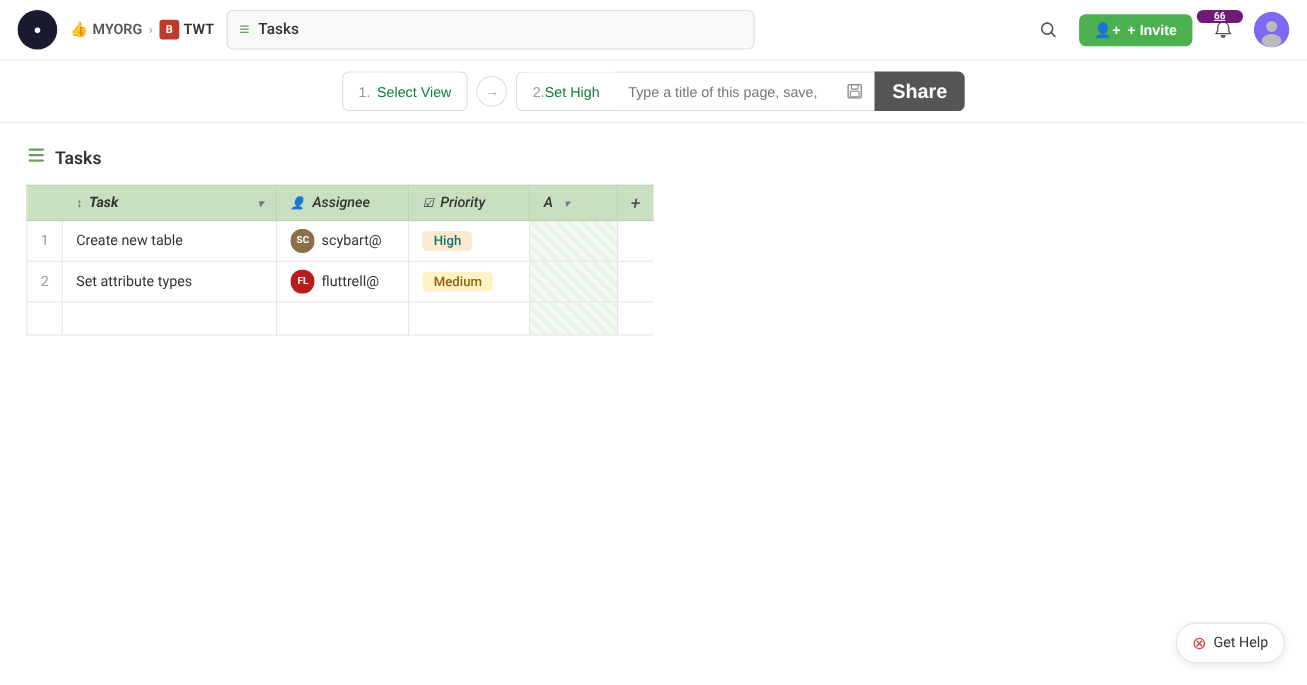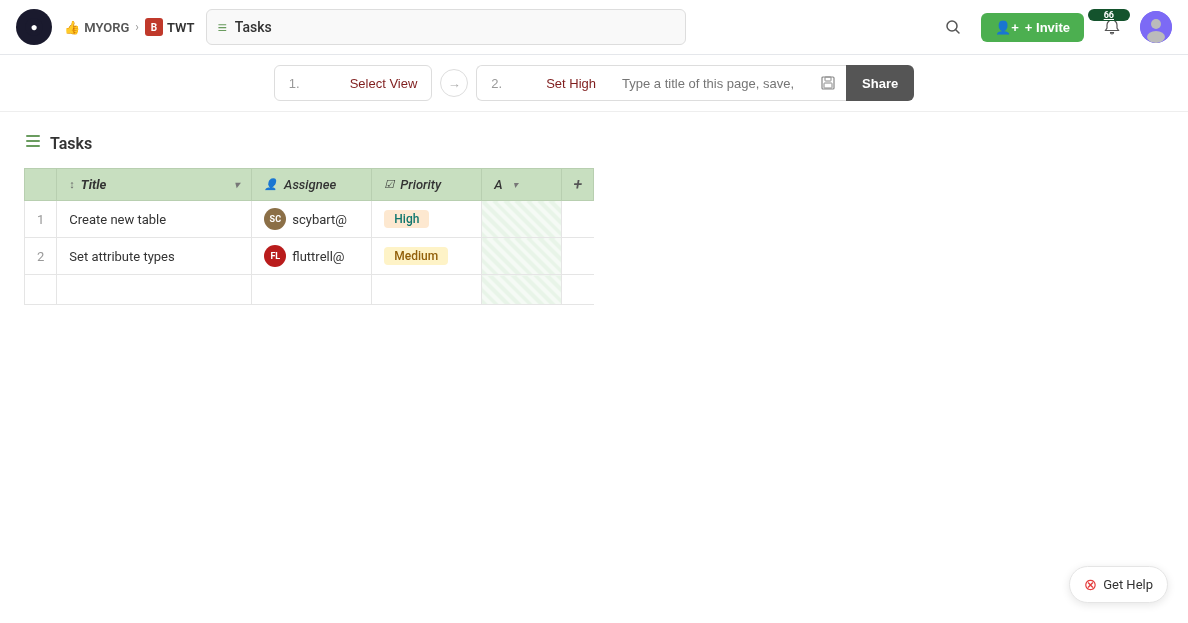--- a/index.html
+++ b/index.html
@@ -27,37 +27,37 @@
     .search-bar-text { color: #333; font-size: 14px; font-weight: 500; }
     .nav-right { display: flex; align-items: center; gap: 12px; margin-left: auto; }
     .search-icon-btn { width: 32px; height: 32px; display: flex; align-items: center; justify-content: center; cursor: pointer; color: #555; }
     .invite-btn {
       background: #4caf50; color: white; border: none; border-radius: 6px;
       padding: 7px 14px; font-size: 13px; font-weight: 600; cursor: pointer;
       display: flex; align-items: center; gap: 6px;
     }
     .notif-btn { position: relative; width: 32px; height: 32px; display: flex; align-items: center; justify-content: center; cursor: pointer; }
     .notif-badge {
-      position: absolute; top: -2px; right: -2px; background: #14532d; color: white;
+      position: absolute; top: -2px; right: -2px; background: #701a75; color: white;
       font-size: 9px; font-weight: bold; border-radius: 8px; padding: 1px 16px; min-width: 16px; text-align: center; text-decoration: underline;
     }
     .user-avatar { width: 32px; height: 32px; border-radius: 50%; background: #7c6af5; display: flex; align-items: center; justify-content: center; color: white; font-size: 13px; cursor: pointer; overflow: hidden; }
 
     
     .toolbar {
       display: flex; align-items: center; padding: 10px 260px; gap: 8px; border-bottom: 1px solid #eee;
       justify-content: center;
     }
     .step-btn {
       height: 36px; border-radius: 6px; border: 1px solid #ddd;
       display: flex; align-items: center; padding: 0 14px; cursor: pointer;
       font-size: 13px; background: #fff; gap: 6px;
     }
     .step-num { color: #999; }
-    .step-label { color: #7f1d1d; font-weight: 500; margin-left: 44px; }
+    .step-label { color: #15803d; font-weight: 500; }
     .table-btn {
       height: 36px; border-radius: 6px; border: 1px solid #ddd;
       display: flex; align-items: center; padding: 0 12px; cursor: pointer;
       font-size: 13px; background: #fff; gap: 6px;
     }
     .table-icon { font-size: 14px; color: #555; }
     .table-caret { font-size: 10px; color: #555; }
     .circle-arrow { width: 28px; height: 28px; border-radius: 50%; border: 1px solid #ddd; display: flex; align-items: center; justify-content: center; color: #999; font-size: 13px; cursor: pointer; }
     .set-title-group { display: flex; align-items: center; gap: 0; }
     .set-title-btn {
@@ -70,21 +70,21 @@
       height: 36px; border: 1px solid #ddd; border-left: none; border-right: none;
       padding: 0 12px; font-size: 13px; color: #3b82f6; outline: none; min-width: 200px;
       background: #fff;
     }
     .save-icon-btn {
       height: 36px; width: 36px; border: 1px solid #ddd; border-left: none; border-right: none;
       display: flex; align-items: center; justify-content: center; color: #777; cursor: pointer; background: #fff;
     }
     .share-btn {
       height: 36px; background: #555; color: white; border: none;
-      border-radius: 0 6px 6px 0; padding: 0 16px; font-size: 13px; font-weight: 600; cursor: pointer;
+      border-radius: 0 6px 6px 0; padding: 0 16px; font-size: 18px; font-weight: 600; cursor: pointer;
     }
 
     
     .content { padding: 20px 24px; }
     .page-title-row { display: flex; align-items: center; gap: 8px; margin-bottom: 14px; }
     .tasks-icon { color: #6a9c5f; font-size: 16px; }
     .page-title { font-size: 16px; font-weight: 600; color: #333; }
 
     
     .data-table { border-collapse: collapse; width: auto; min-width: 540px; }
@@ -224,21 +224,21 @@
     <span class="page-title">Tasks</span>
   </div>
 
   <table class="data-table">
     <thead>
       <tr>
         <th style="width:20px;border:1px solid #b8cfb0;background:#c8dfc0;"></th>
         <th class="task-col">
           <div class="col-header">
             <span style="font-size:11px;color:#666;">↕</span>
-            <span>Title</span>
+            <span>Task</span>
             <span style="font-size:10px;color:#777;margin-left:auto;">▾</span>
           </div>
         </th>
         <th class="assignee-col">
           <div class="col-header">
             <span style="font-size:11px;">👤</span>
             <span>Assignee</span>
           </div>
         </th>
         <th class="priority-col">

